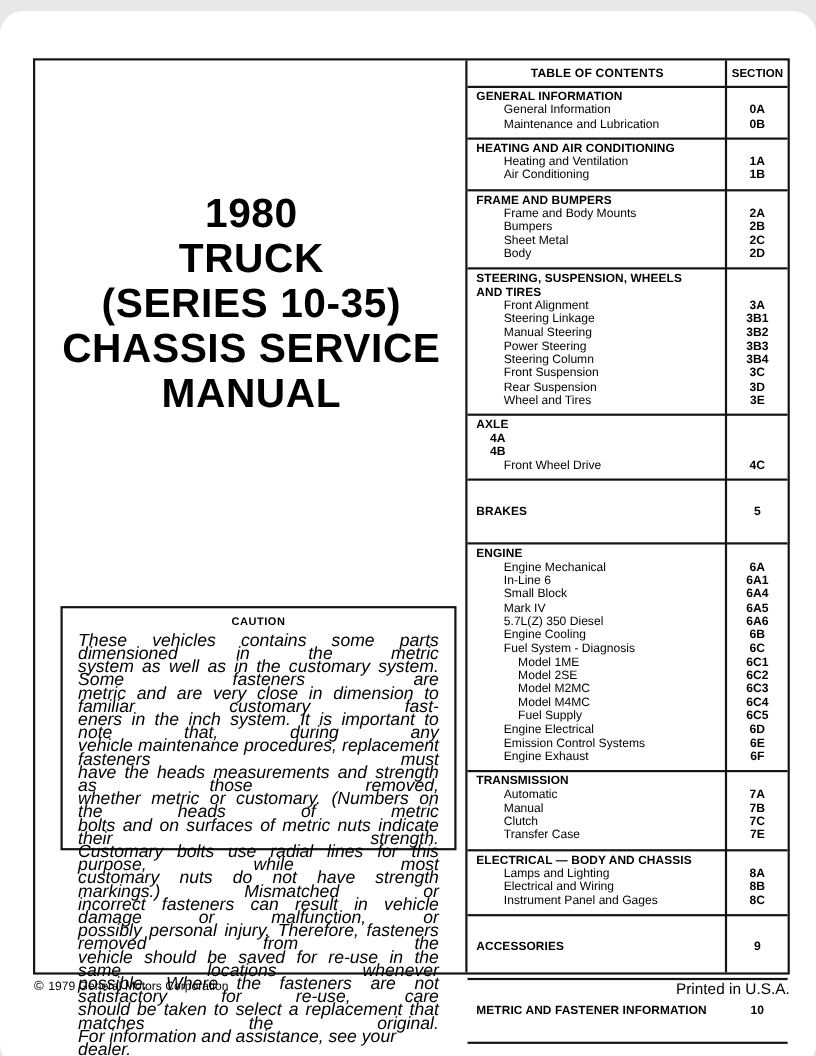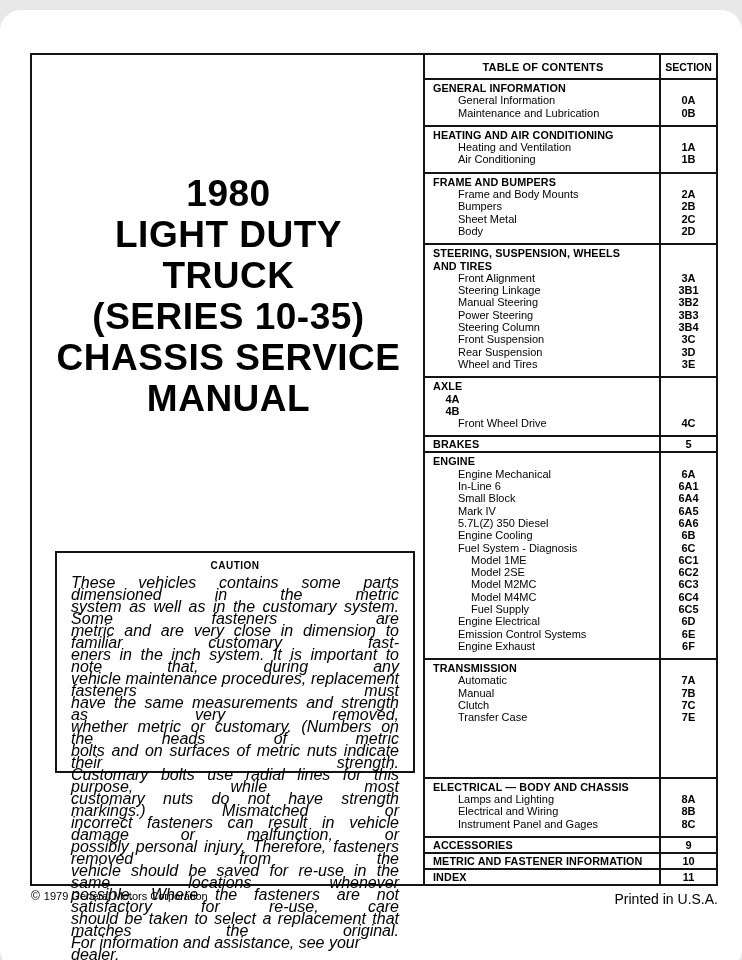--- a/index.html
+++ b/index.html
@@ -95,21 +95,21 @@
     font-size:10.5px;
     font-weight:bold;
   }
   .toc-group {
     border-bottom:2px solid #141414;
     padding:2px 0 6px 0;
     flex:none;
   }
   .toc-group:last-child { border-bottom:none; }
   .toc-group.grow { flex-grow:1; }
-  .toc-group.single { padding:0 0; }
+  .toc-group.single { padding:21px 0; }
   .toc-row { display:flex; }
   .toc-label {
     flex:1;
     font-size:11px;
     line-height:12.3px;
     padding-left:33px;
     padding-right:4px;
     white-space:nowrap;
     overflow:hidden;
   }
@@ -386,36 +386,35 @@
               <div class="toc-label hdr">INDEX</div>
               <div class="toc-code">11</div>
             </div>
           </div></div>
     </div>
 
   </div>
 
   <div class="title-block" id="title-block">
       <div class="title-line">1980</div>
-      <div class="title-line">LIGHT DUTY</div>
       <div class="title-line">TRUCK</div>
       <div class="title-line">(SERIES 10-35)</div>
       <div class="title-line">CHASSIS SERVICE</div>
       <div class="title-line">MANUAL</div>
     </div>
 
   <div class="caution-box">
     <div class="caution-title">CAUTION</div>
     <div class="caution-body" id="caution-body">
         <div class="caution-line">These vehicles contains some parts dimensioned in the metric</div>
         <div class="caution-line">system as well as in the customary system. Some fasteners are</div>
         <div class="caution-line">metric and are very close in dimension to familiar customary fast-</div>
         <div class="caution-line">eners in the inch system. It is important to note that, during any</div>
         <div class="caution-line">vehicle maintenance procedures, replacement fasteners must</div>
-        <div class="caution-line">have the same measurements and strength as very removed,</div>
+        <div class="caution-line">have the heads measurements and strength as those removed,</div>
         <div class="caution-line">whether metric or customary. (Numbers on the heads of metric</div>
         <div class="caution-line">bolts and on surfaces of metric nuts indicate their strength.</div>
         <div class="caution-line">Customary bolts use radial lines for this purpose, while most</div>
         <div class="caution-line">customary nuts do not have strength markings.) Mismatched or</div>
         <div class="caution-line">incorrect fasteners can result in vehicle damage or malfunction, or</div>
         <div class="caution-line">possibly personal injury. Therefore, fasteners removed from the</div>
         <div class="caution-line">vehicle should be saved for re-use in the same locations whenever</div>
         <div class="caution-line">possible. Where the fasteners are not satisfactory for re-use, care</div>
         <div class="caution-line">should be taken to select a replacement that matches the original.</div>
         <div class="caution-line last">For information and assistance, see your dealer.</div>

